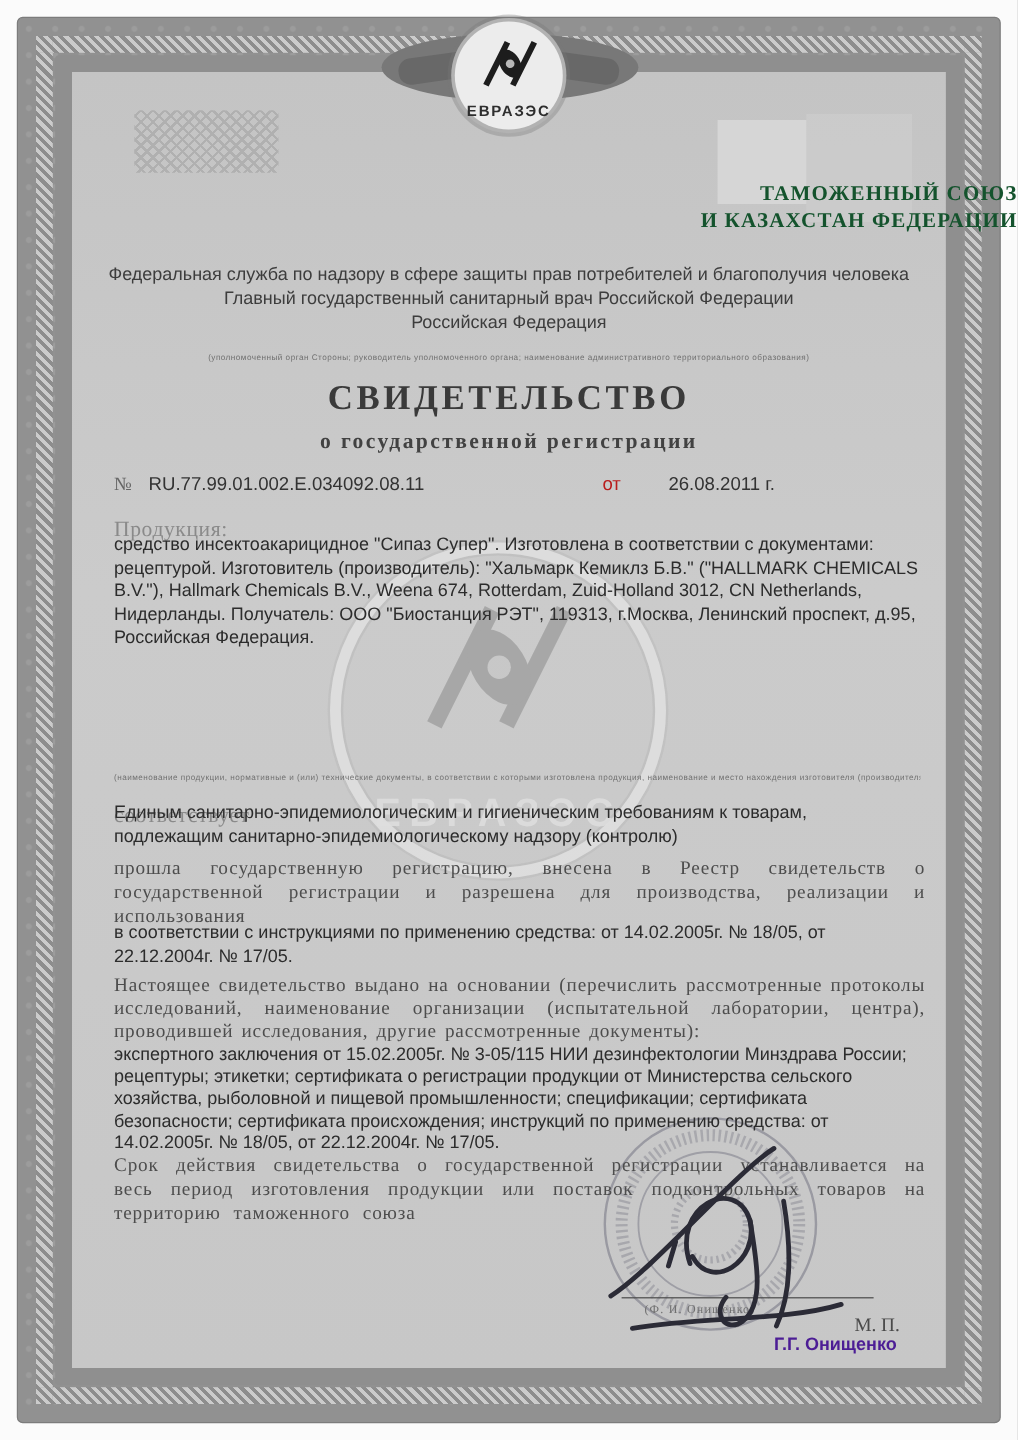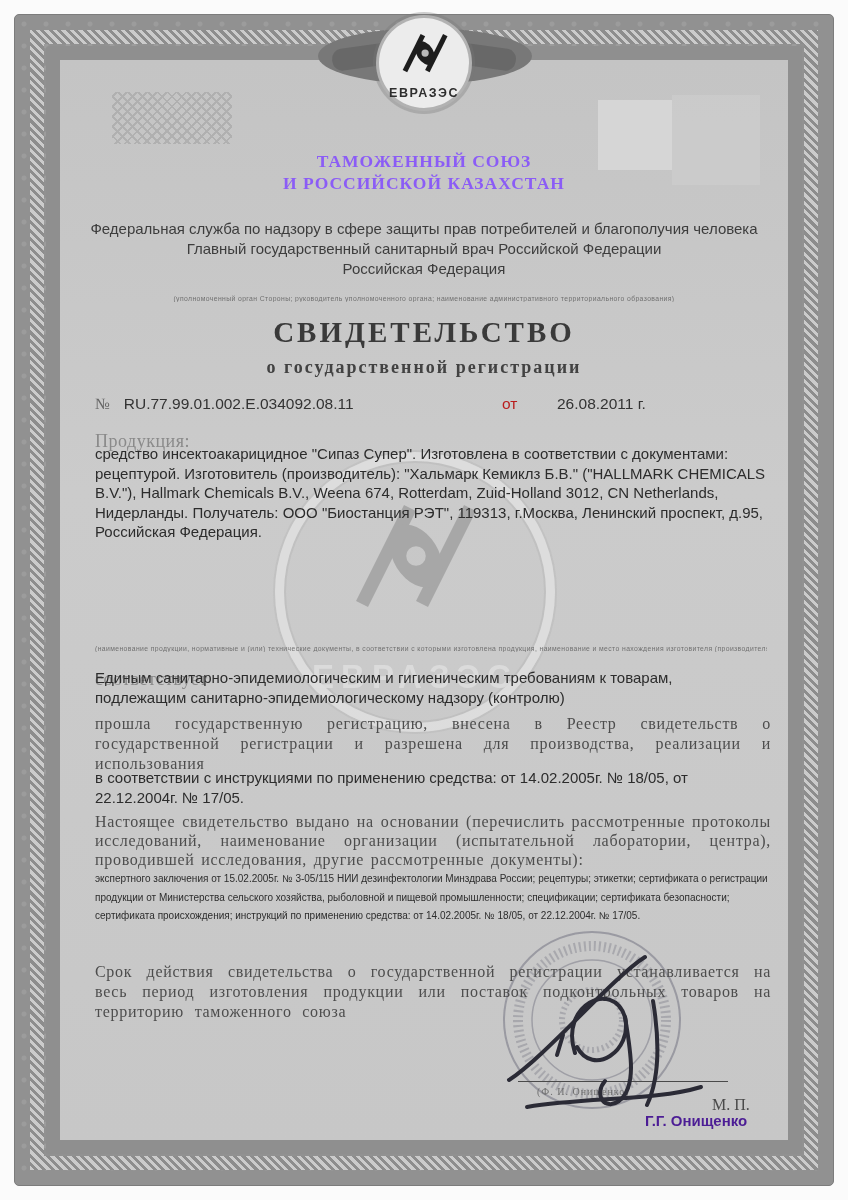--- a/index.html
+++ b/index.html
@@ -59,42 +59,42 @@
   
   .watermark{left:275px;top:452px;width:280px;height:280px;z-index:3;}
   .wm-ring{position:absolute;inset:0;border:9px solid rgba(233,233,233,.6);border-radius:50%;
     box-shadow:inset 0 0 0 2px rgba(150,150,150,.18), 0 0 0 2px rgba(150,150,150,.15);}
   .wm-emblem{position:absolute;left:63px;top:26px;opacity:.32;}
   .wm-label{position:absolute;bottom:36px;left:0;width:100%;text-align:center;
     font-size:33px;font-weight:bold;letter-spacing:7px;color:rgba(222,222,222,.85);}
   
   .t{z-index:5;color:#2d2d2d;}
   .center{left:0;width:848px;text-align:center;}
-  .serifhead{font-family:"Liberation Serif",serif;font-weight:bold;color:#8b5cf6;}
+  .serifhead{font-family:"Liberation Serif",serif;font-weight:bold;color:#14532d;text-align:right;}
   .org{top:150px;font-size:17.5px;line-height:22px;letter-spacing:1px;}
   .agency{top:219px;font-size:15px;line-height:20px;color:#3d3d3d;}
   .fineprint{font-size:6.8px;letter-spacing:.4px;color:rgba(95,95,95,.85);white-space:nowrap;overflow:hidden;}
   .fp1{top:295px;}
   .fp2{left:95px;top:645px;width:672px;z-index:5;}
   .doc-title{top:316px;font-family:Liberation Serif, serif;font-weight:bold;font-size:29px;letter-spacing:3px;color:#3a3a3a;}
   .doc-subtitle{top:357px;font-family:"Liberation Serif",serif;font-weight:bold;font-size:18px;letter-spacing:2px;color:#424242;}
   .numrow{top:395px;left:95px;width:672px;font-size:15.5px;color:#333;}
   .numrow .nlabel{font-family:"Liberation Serif",serif;color:#666;margin-right:14px;}
   .numrow .dlabel{position:absolute;left:407px;color:#b91c1c;}
   .numrow .dval{position:absolute;left:462px;}
   .faintlabel{font-family:"Liberation Serif",serif;color:#8a8a8a;font-size:18px;letter-spacing:.5px;}
   .product-label{left:95px;top:431px;}
   .product-text{left:95px;top:444px;width:672px;font-size:15px;line-height:19.5px;color:#2c2c2c;}
   .conf-label{left:95px;top:669px;}
   .conf-text{left:95px;top:668px;width:672px;font-size:15px;line-height:19.5px;color:#2c2c2c;}
   .serifpar{font-family:"Liberation Serif",serif;color:#4d4d4d;text-align:justify;letter-spacing:.7px;}
   .reg-par{left:95px;top:714px;width:676px;font-size:16px;line-height:20px;word-spacing:7px;}
   .instr-text{left:95px;top:768px;width:676px;font-size:15px;line-height:20px;color:#2c2c2c;}
   .basis-par{left:95px;top:812px;width:676px;font-size:16px;line-height:19px;word-spacing:2px;}
-  .basis-docs{left:95px;top:870px;width:680px;font-size:10px;line-height:18.5px;color:#2c2c2c;}
+  .basis-docs{left:95px;top:870px;width:680px;font-size:15px;line-height:18.5px;color:#2c2c2c;}
   .validity-par{left:95px;top:962px;width:676px;font-size:16px;line-height:20px;word-spacing:6px;}
   .footer-note{left:95px;top:1036px;width:370px;font-family:"Liberation Serif",serif;
     font-size:13.5px;line-height:18px;color:#787878;letter-spacing:.4px;}
   .blank-number{left:356px;top:1088px;font-family:"Liberation Serif",serif;font-size:21px;
     letter-spacing:5px;color:#3d3d3d;}
   .signatory{left:645px;top:1112px;font-size:15px;font-weight:600;color:#4c1d95;z-index:7;}
   .sign-line{left:518px;top:1081px;width:210px;border-top:1.5px solid #4a4a4a;z-index:5;}
   .sign-caption{left:537px;top:1086px;font-family:"Liberation Serif",serif;font-size:10px;
     color:#6f6f6f;letter-spacing:1px;z-index:5;}
   .seal-mark{left:712px;top:1096px;font-family:"Liberation Serif",serif;font-size:16px;color:#4a4a4a;z-index:5;}
@@ -132,21 +132,21 @@
     <path d="M12 82 L44 18 L52 22 L20 86 Z" fill="#5f5f5f"></path>
     <path d="M52 82 L84 18 L92 22 L60 86 Z" fill="#5f5f5f"></path>
     <ellipse cx="52" cy="52" rx="15" ry="23" fill="#5f5f5f" transform="rotate(-32 52 52)"></ellipse>
     <circle cx="52" cy="52" r="6.5" fill="#c2c2c2"></circle>
   </svg>
   <div class="wm-label">ЕВРАЗЭС</div>
 </div>
 
 <div class="abs t center serifhead org">
   <div>ТАМОЖЕННЫЙ СОЮЗ</div>
-  <div>И РОССИЙСКОЙ КАЗАХСТАН</div>
+  <div>И КАЗАХСТАН ФЕДЕРАЦИИ</div>
 </div>
 <div class="abs t center agency">
   <div>Федеральная служба по надзору в сфере защиты прав потребителей и благополучия человека</div>
   <div>Главный государственный санитарный врач Российской Федерации</div>
   <div>Российская Федерация</div>
 </div>
 <div class="abs t center fineprint fp1">(уполномоченный орган Стороны; руководитель уполномоченного органа; наименование административного территориального образования)</div>
 
 <div class="abs t center doc-title">СВИДЕТЕЛЬСТВО</div>
 <div class="abs t center doc-subtitle">о государственной регистрации</div>

